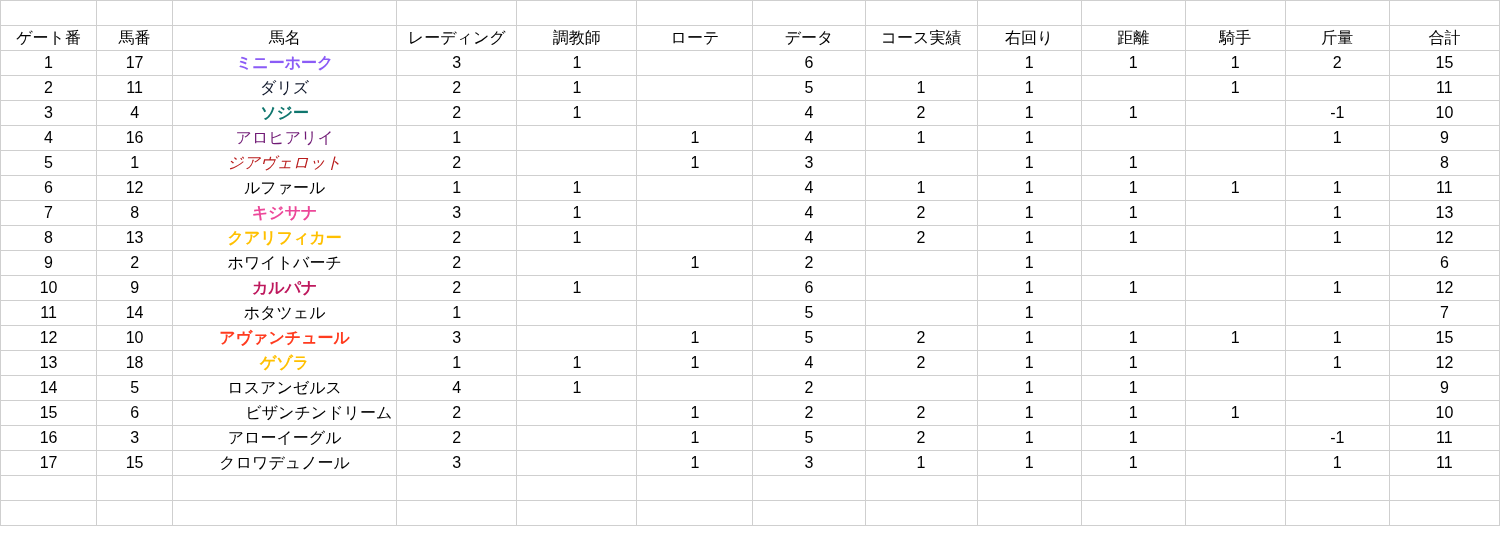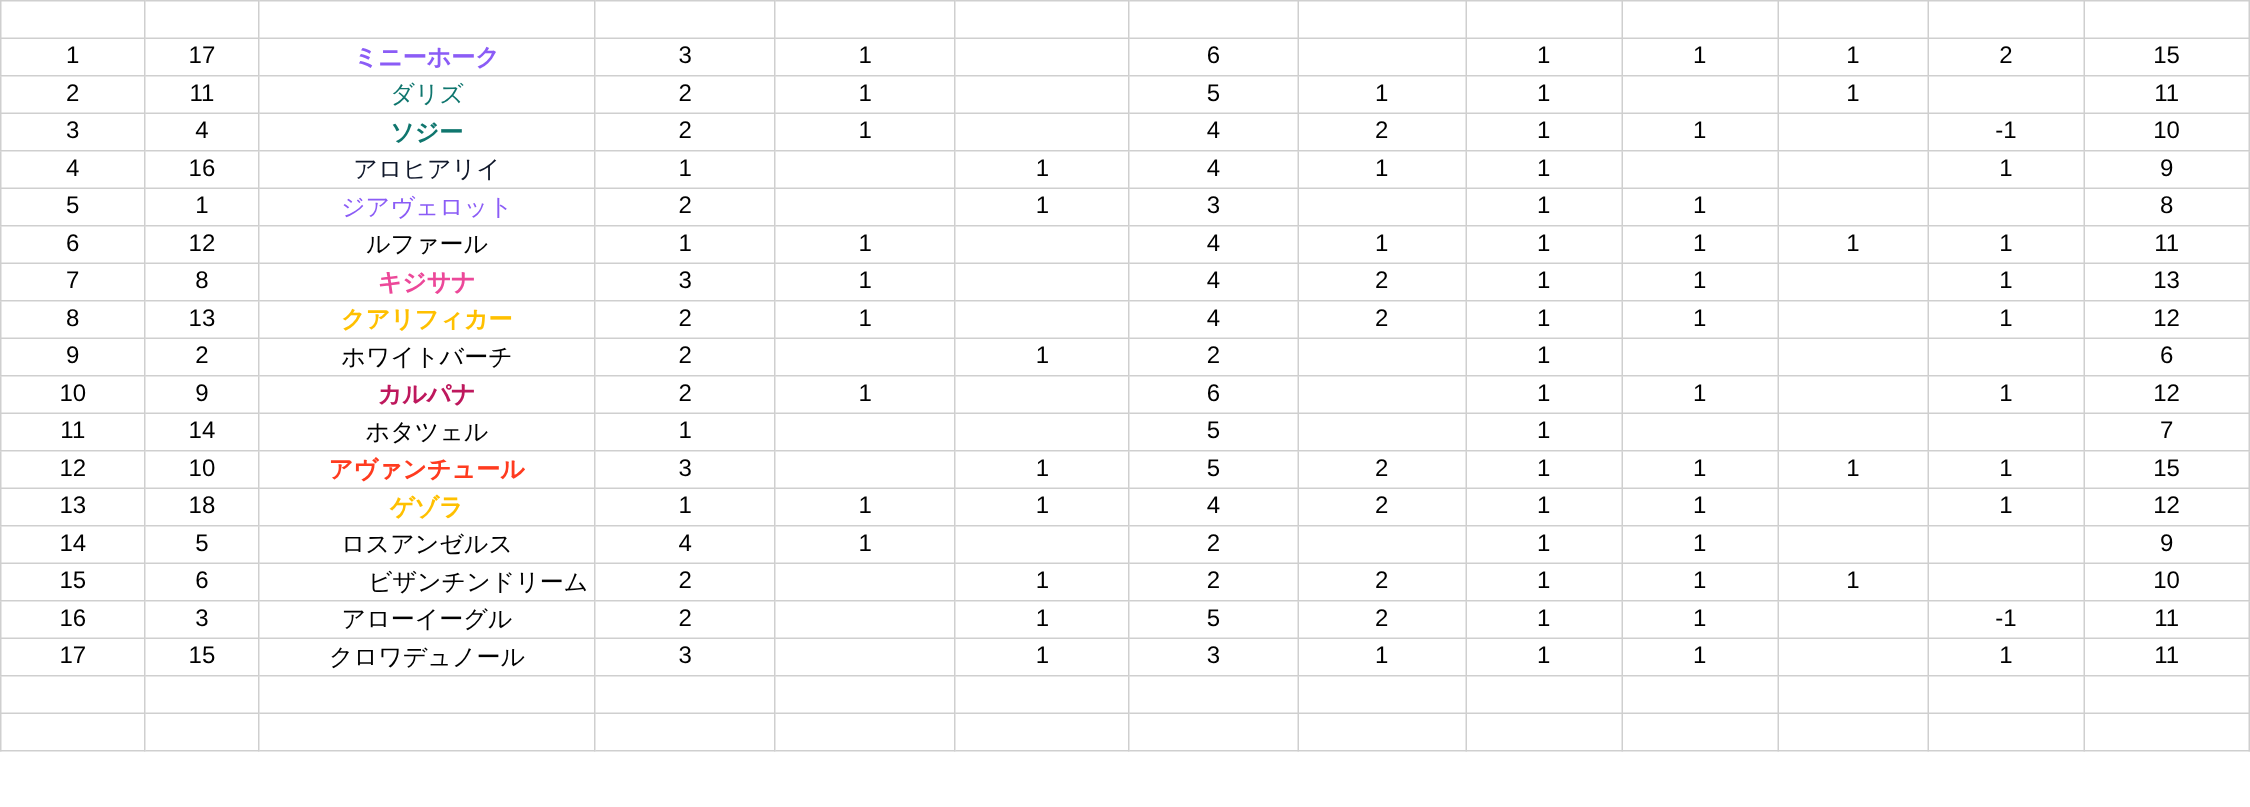--- a/index.html
+++ b/index.html
@@ -73,39 +73,54 @@
       <td></td>
       <td></td>
       <td></td>
       <td></td>
       <td></td>
       <td></td>
       <td></td>
       <td></td>
       <td></td>
     </tr>
+    <tr class="header-row">
+      <td>ゲート番</td>
+      <td>馬番</td>
+      <td>馬名</td>
+      <td>レーディング</td>
+      <td>調教師</td>
+      <td>ローテ</td>
+      <td>データ</td>
+      <td>コース実績</td>
+      <td>右回り</td>
+      <td>距離</td>
+      <td>騎手</td>
+      <td>斤量</td>
+      <td>合計</td>
+    </tr>
   <tr>
         <td>1</td>
         <td>17</td>
         <td class="name-cell bold" style="color: #8b5cf6;">ミニーホーク</td>
         <td>3</td>
         <td>1</td>
         <td></td>
         <td>6</td>
         <td></td>
         <td>1</td>
         <td>1</td>
         <td>1</td>
         <td>2</td>
         <td>15</td>
       </tr>
       <tr>
         <td>2</td>
         <td>11</td>
-        <td class="name-cell" style="color: #0f766e;">ダリズ</td>
+        <td class="name-cell" style="color: #0f172a;">ダリズ</td>
         <td>2</td>
         <td>1</td>
         <td></td>
         <td>5</td>
         <td>1</td>
         <td>1</td>
         <td></td>
         <td>1</td>
         <td></td>
         <td>11</td>
@@ -121,36 +136,36 @@
         <td>2</td>
         <td>1</td>
         <td>1</td>
         <td></td>
         <td>-1</td>
         <td>10</td>
       </tr>
       <tr>
         <td>4</td>
         <td>16</td>
-        <td class="name-cell" style="color: #0f172a;">アロヒアリイ</td>
+        <td class="name-cell" style="color: #701a75;">アロヒアリイ</td>
         <td>1</td>
         <td></td>
         <td>1</td>
         <td>4</td>
         <td>1</td>
         <td>1</td>
         <td></td>
         <td></td>
         <td>1</td>
         <td>9</td>
       </tr>
       <tr>
         <td>5</td>
         <td>1</td>
-        <td class="name-cell" style="color: #8b5cf6;">ジアヴェロット</td>
+        <td class="name-cell" style="color: #b91c1c; font-style: italic;">ジアヴェロット</td>
         <td>2</td>
         <td></td>
         <td>1</td>
         <td>3</td>
         <td></td>
         <td>1</td>
         <td>1</td>
         <td></td>
         <td></td>
         <td>8</td>

